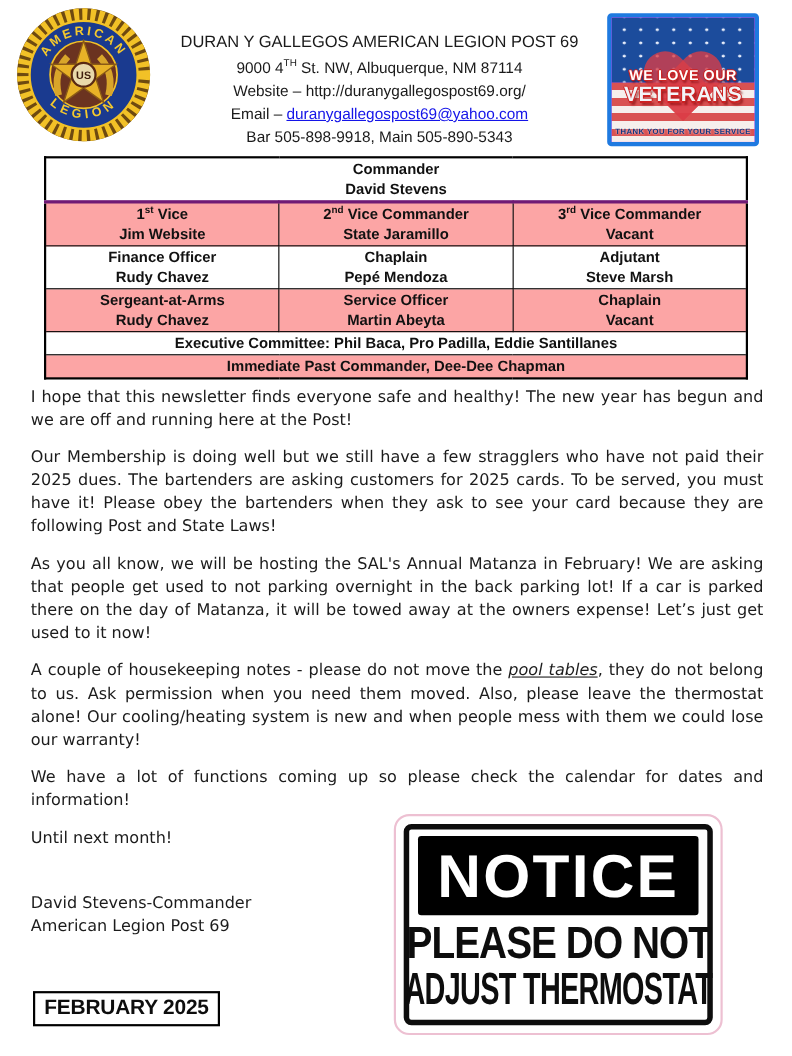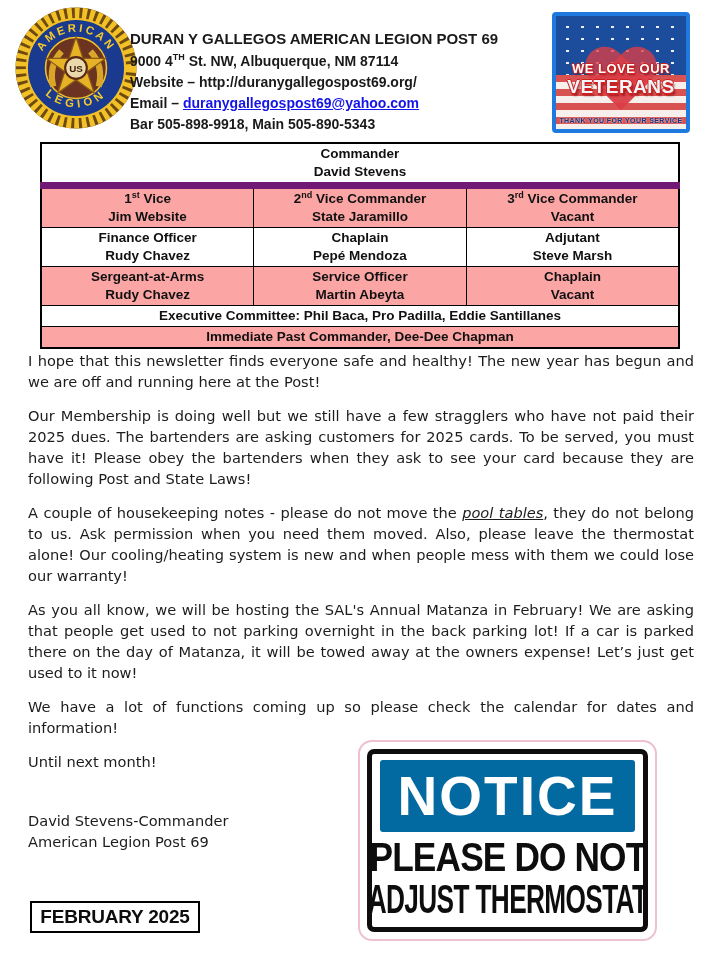--- a/index.html
+++ b/index.html
@@ -1,22 +1,22 @@
 <!DOCTYPE html>
 <html><head>
 <meta charset="utf-8">
 <style>
   html,body{margin:0;padding:0;background:#fff;}
   .page{position:relative;width:720px;height:960px;background:#fff;overflow:hidden;
         font-family:"Liberation Sans",sans-serif;color:#111;}
 
   
   .emblem{position:absolute;left:14px;top:6px;width:124px;height:124px;}
-  .masthead{position:absolute;left:130px;top:28px;width:430px;
-            font-weight:bold;line-height:21px;color:#1a1a1a;}
+  .masthead{position:absolute;left:130px;top:28px;width:430px;text-align:center;
+            font-weight:normal;line-height:21px;color:#1a1a1a;}
   .m-title{font-size:15px;margin-bottom:2px;}
   .m-line{font-size:14px;}
   .m-line sup{font-size:9px;line-height:0;}
   a.email{color:#1414e8;text-decoration:underline;cursor:pointer;}
 
   .veterans{position:absolute;left:552px;top:12px;width:138px;height:121px;
             border:4px solid #1f7ae0;border-radius:4px;box-sizing:border-box;
             background:#d946ef;overflow:hidden;}
   .v-top{position:absolute;left:0;top:0;right:0;height:52%;
          background-color:#1c4c9c;
@@ -36,38 +36,38 @@
         color:#f2f4f8;letter-spacing:.5px;
         text-shadow:-1px 0 #c22,1px 0 #c22,0 -1px #c22,0 2px #c22,2px 3px 2px rgba(120,0,0,.6);}
   .v-t3{position:absolute;bottom:5px;width:100%;text-align:center;font-size:7px;font-weight:bold;
         color:#15357f;letter-spacing:.4px;text-shadow:0 0 2px #fff;}
 
   
   table.officers{position:absolute;left:40px;top:142px;width:640px;border-collapse:collapse;
         table-layout:fixed;font-weight:bold;font-size:13.5px;line-height:18px;color:#111;
         border:2px solid #000;}
   table.officers td{border:1.5px solid #000;text-align:center;padding:1px 2px;vertical-align:middle;}
-  tr.commander td{border-bottom:7px solid #701a75;}
+  tr.commander td{border-bottom:3px solid #701a75;}
   tr.shaded td{background:#fca5a5;}
   td sup{font-size:9px;line-height:0;}
 
   
   .bodycopy{position:absolute;left:28px;top:350px;width:666px;
         font-family:"DejaVu Sans","Liberation Sans",sans-serif;
         font-size:14.6px;line-height:21px;color:#1c1c1c;text-align:justify;}
   .bodycopy p{margin:0 0 13px 0;}
   .iu{font-style:italic;text-decoration:underline;}
   .sig{margin-top:38px !important;text-align:left;}
 
   
   .notice{position:absolute;left:358px;top:740px;width:299px;height:201px;box-sizing:border-box;
         background:#fff;border:2px solid #edc0d2;border-radius:14px;padding:7px;}
   .n-inner{height:100%;box-sizing:border-box;border:5px solid #0d0d0d;border-radius:7px;
         padding:6px 8px 4px 8px;display:flex;flex-direction:column;align-items:center;}
-  .n-bar{width:100%;height:72px;background:#0369a1;border-radius:3px;color:#fff;
+  .n-bar{width:100%;height:72px;background:#000000;border-radius:3px;color:#fff;
         display:flex;align-items:center;justify-content:center;
         font-size:55px;font-weight:bold;letter-spacing:2px;line-height:1;text-align:right;}
   .n-l1{margin-top:4px;font-size:41px;font-weight:bold;line-height:42px;white-space:nowrap;
         transform:scaleX(.86);letter-spacing:-1px;color:#0d0d0d;}
   .n-l2{font-size:41px;font-weight:bold;line-height:42px;white-space:nowrap;
         transform:scaleX(.64);letter-spacing:-1px;color:#0d0d0d;}
 
   
   .month{position:absolute;left:30px;top:901px;width:170px;height:32px;box-sizing:border-box;
         border:2px solid #000;background:#fff;display:flex;align-items:center;justify-content:center;
@@ -172,22 +172,22 @@
     </tr>
     <tr class="shaded">
       <td colspan="3">Immediate Past Commander, Dee-Dee Chapman</td>
     </tr>
   </tbody>
     </table>
 
   <div class="bodycopy">
     <p>I hope that this newsletter finds everyone safe and healthy! The new year has begun and we are off and running here at the Post!</p>
     <p>Our Membership is doing well but we still have a few stragglers who have not paid their 2025 dues. The bartenders are asking customers for 2025 cards.  To be served, you must have it! Please obey the bartenders when they ask to see your card because they are following Post and State Laws!</p>
+    <p>As you all know, we will be hosting the SAL's Annual Matanza in February! We are asking that people get used to not parking overnight in the back parking lot! If a car is parked there on the day of Matanza, it will be towed away at the owners expense! Let’s just get used to it now!</p>
     <p><span>A couple of housekeeping notes - please do not move the </span><span class="iu">pool tables</span><span>, they do not belong to us. Ask permission when you need them moved. Also, please leave the thermostat alone! Our cooling/heating system is new and when people mess with them we could lose our warranty!</span></p>
-    <p>As you all know, we will be hosting the SAL's Annual Matanza in February! We are asking that people get used to not parking overnight in the back parking lot! If a car is parked there on the day of Matanza, it will be towed away at the owners expense! Let’s just get used to it now!</p>
     <p>We have a lot of functions coming up so please check the calendar for dates and information!</p>
     <p>Until next month!</p>
     <p class="sig">
       </p>
       <div>David Stevens-Commander</div>
       <div>American Legion Post 69</div>
     <p></p>
   </div>
 
   <div class="notice">

